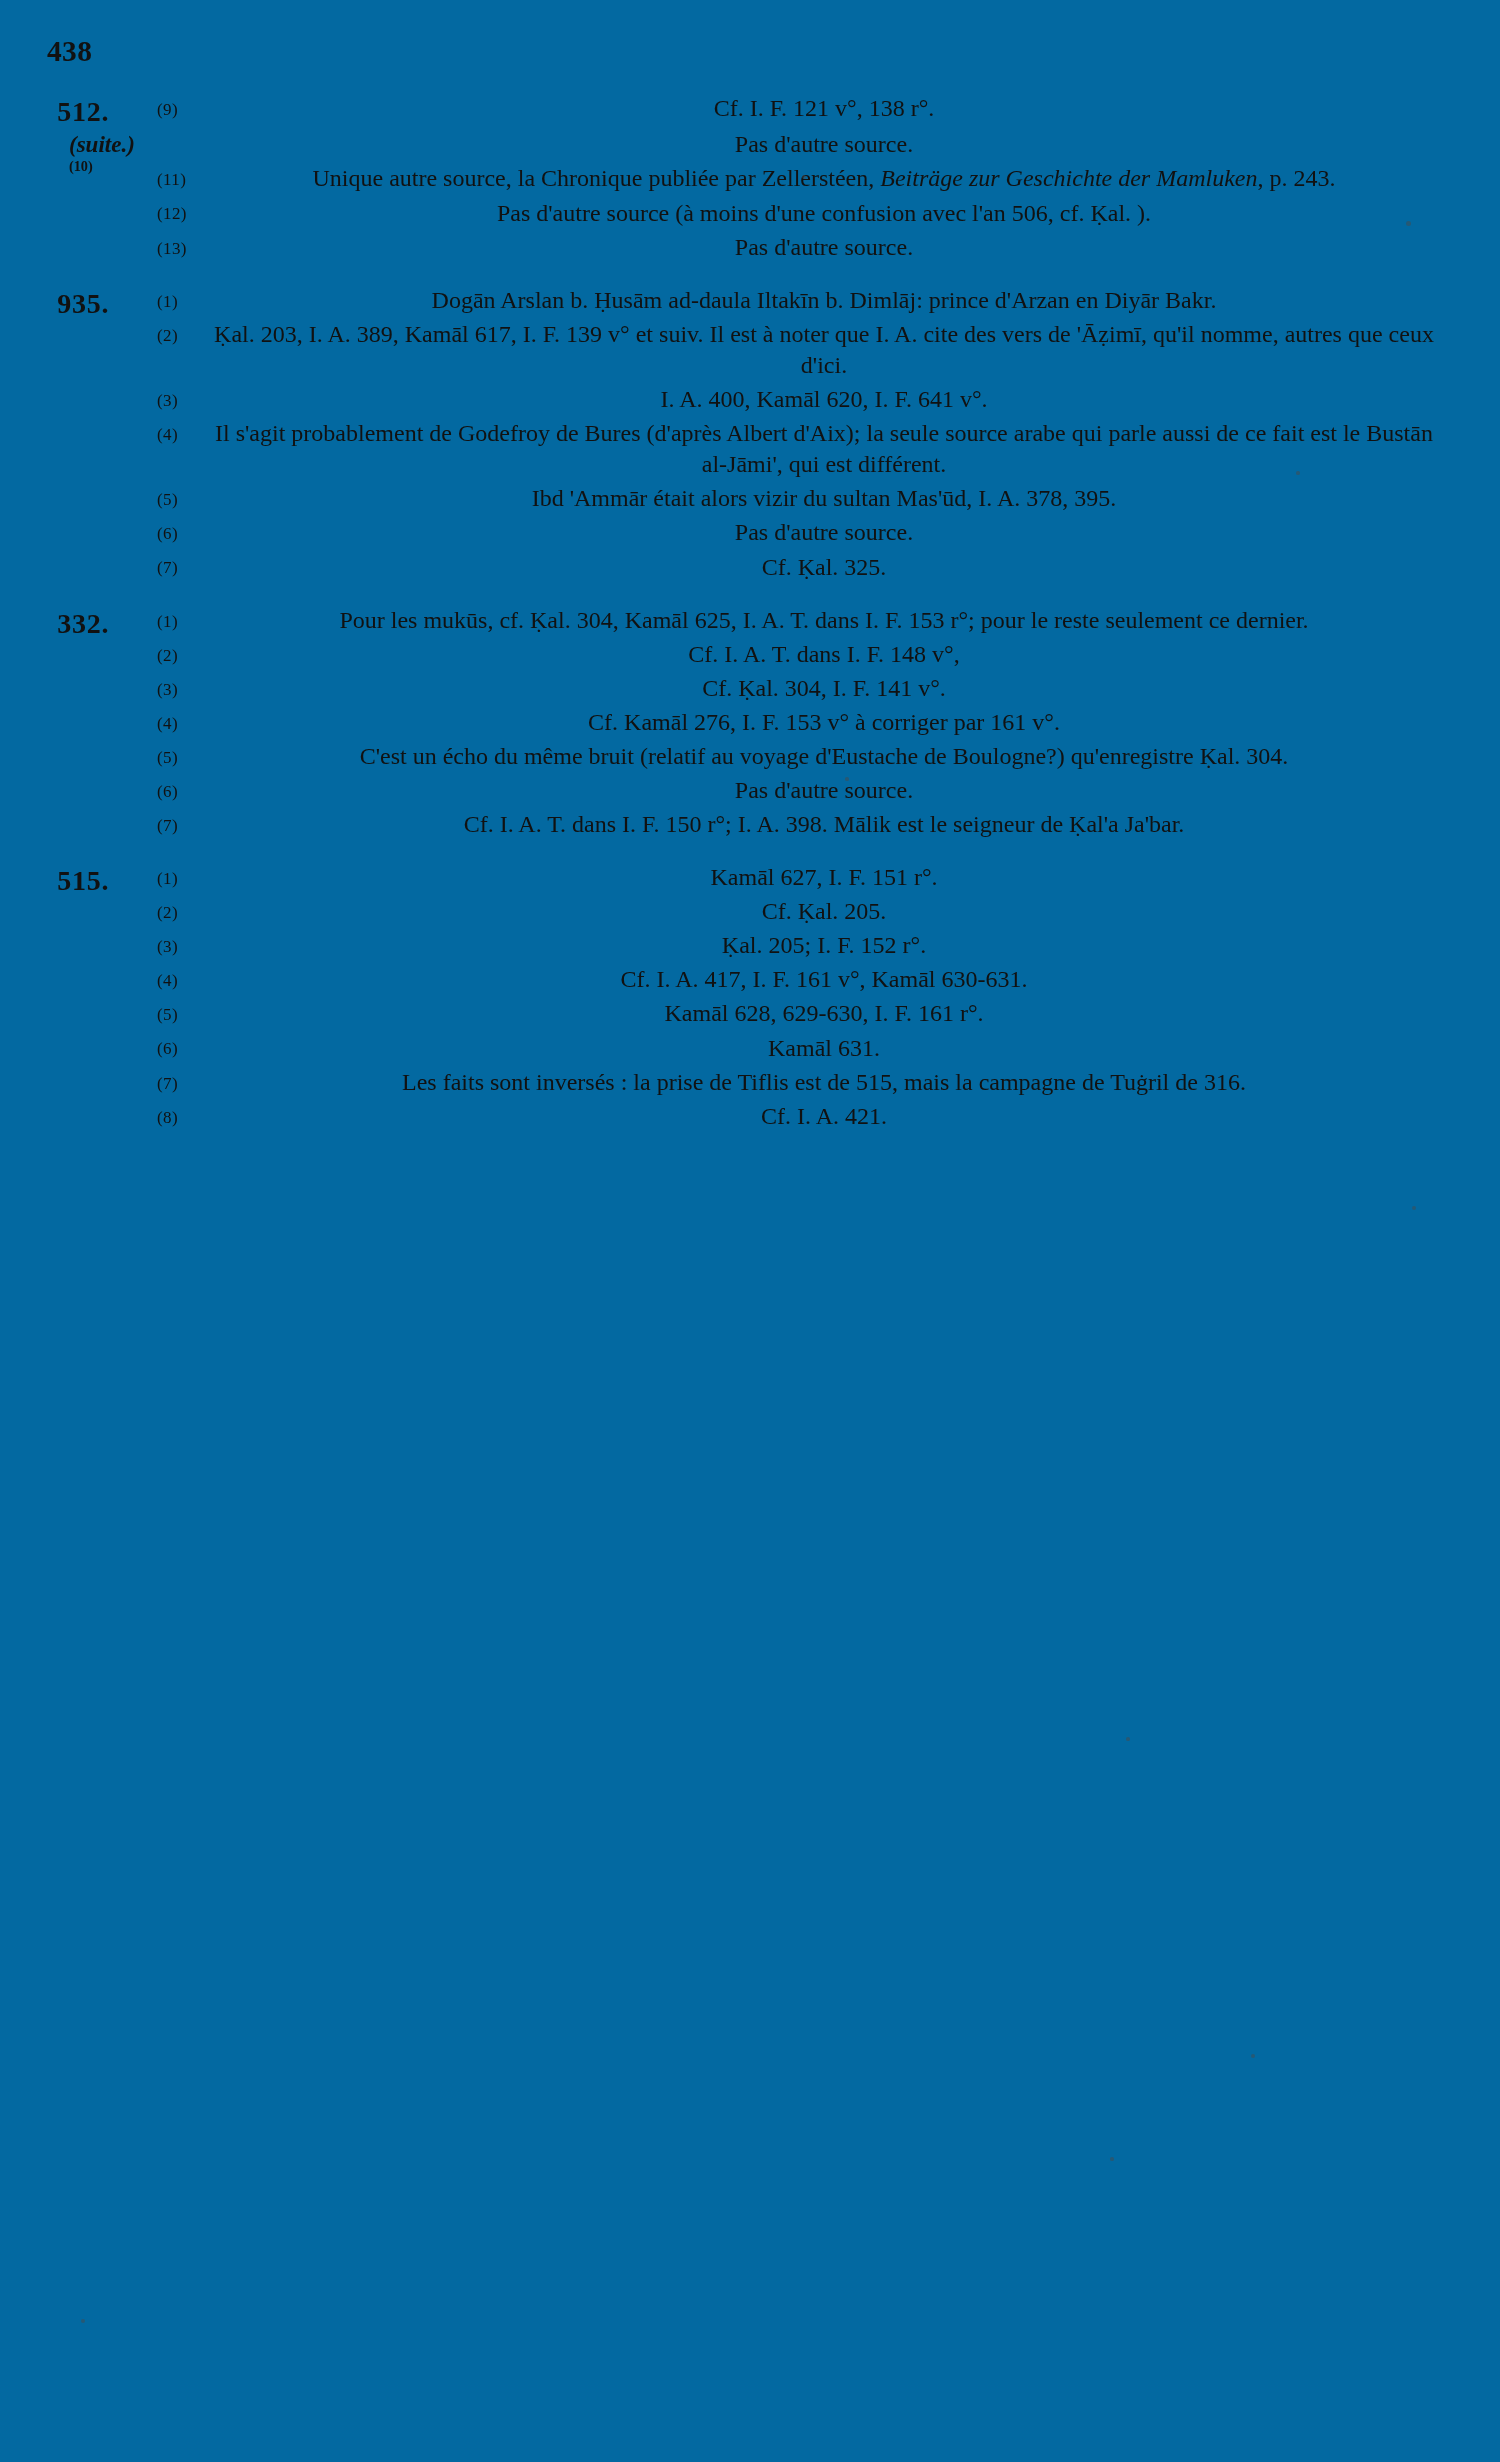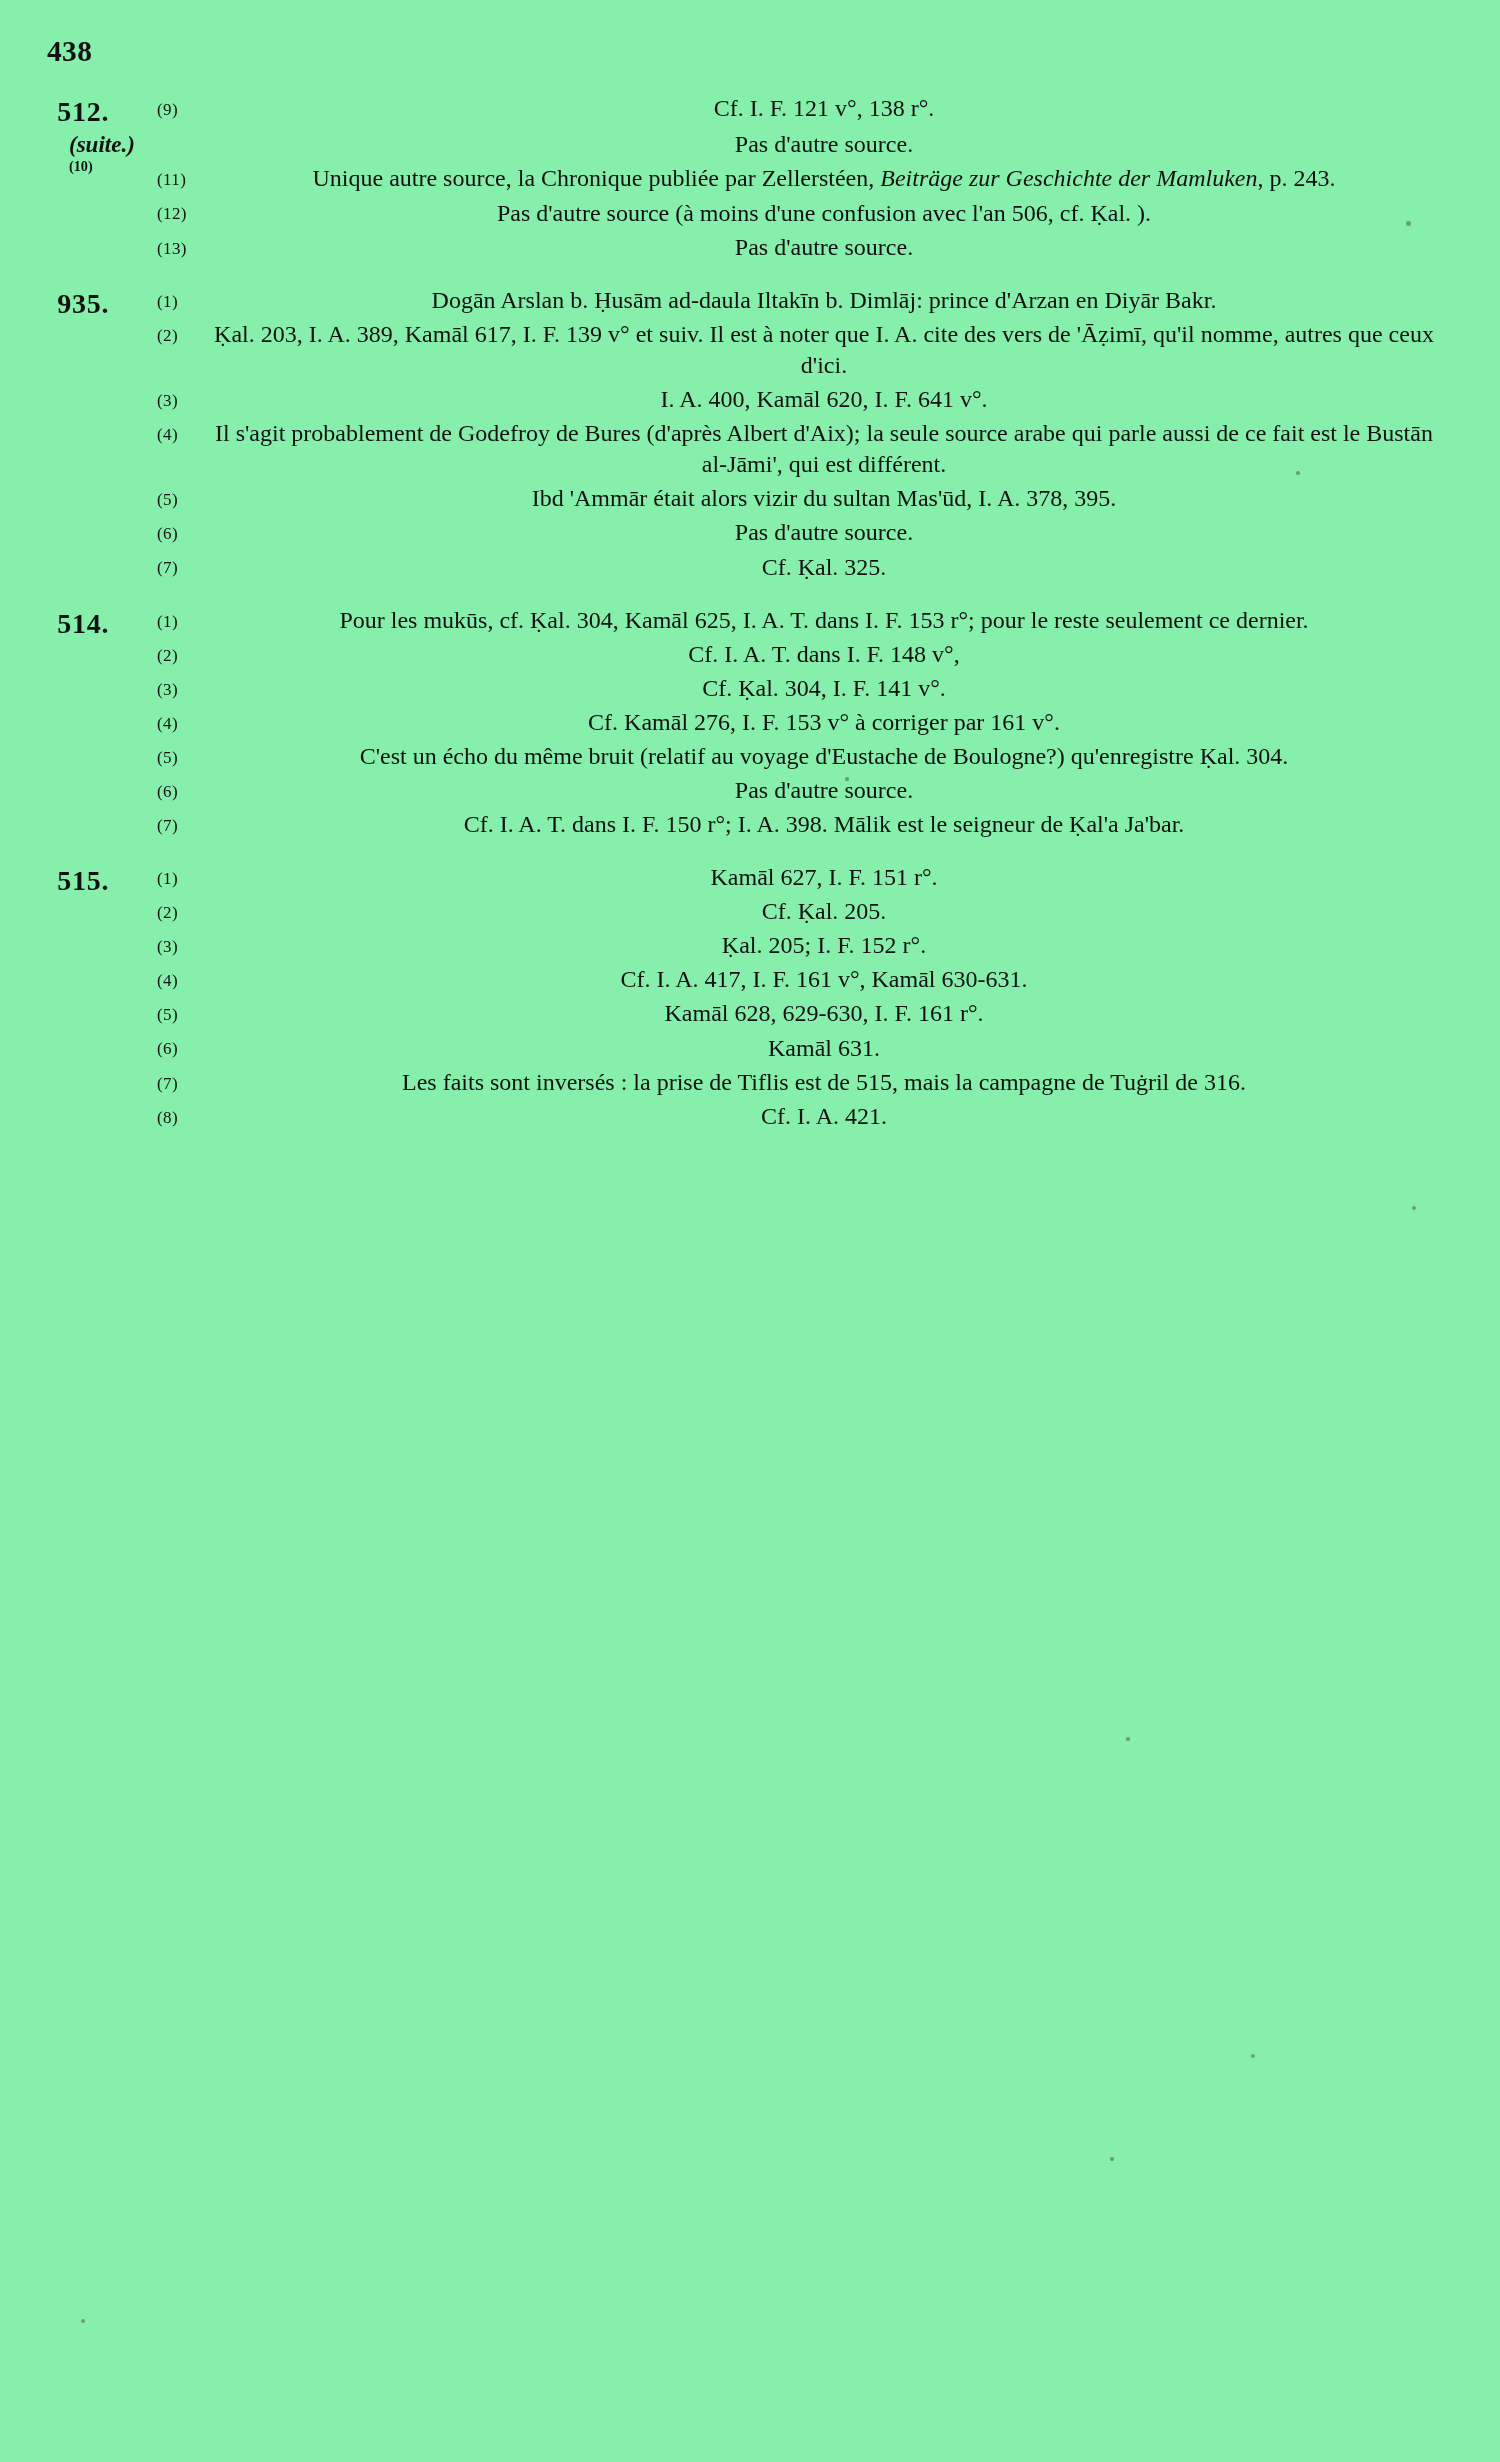--- a/index.html
+++ b/index.html
@@ -11,21 +11,21 @@
     width: 1500px;
     font-family: "Liberation Serif", serif;
     color: #111111;
   }
   .page {
     position: relative;
     width: 1500px;
     height: 2462px;
     padding: 0;
     box-sizing: border-box;
-    background: #86efac;
+    background: #0369a1;
     overflow: hidden;
   }
   .inner {
     padding: 35px 63px 0 47px;
   }
   
   .page-header {
     display: flex;
     align-items: baseline;
     margin-bottom: 25px;
@@ -191,21 +191,21 @@
               <div class="marker">(6)</div>
               <div class="note-text">Pas d'autre source.</div>
             </div>
             <div class="note">
               <div class="marker">(7)</div>
               <div class="note-text">Cf. Ḳal. 325.</div>
             </div>
           </div>
         </div>
         <div class="note-group gap-before">
-          <div class="note-number">514.</div>
+          <div class="note-number">332.</div>
           <div class="notes">
             <div class="note">
               <div class="marker">(1)</div>
               <div class="note-text">Pour les mukūs, cf. Ḳal. 304, Kamāl 625, I. A. T. dans I. F. 153 r°; pour le reste seulement ce dernier.</div>
             </div>
             <div class="note">
               <div class="marker">(2)</div>
               <div class="note-text">Cf. I. A. T. dans I. F. 148 v°,</div>
             </div>
             <div class="note">

